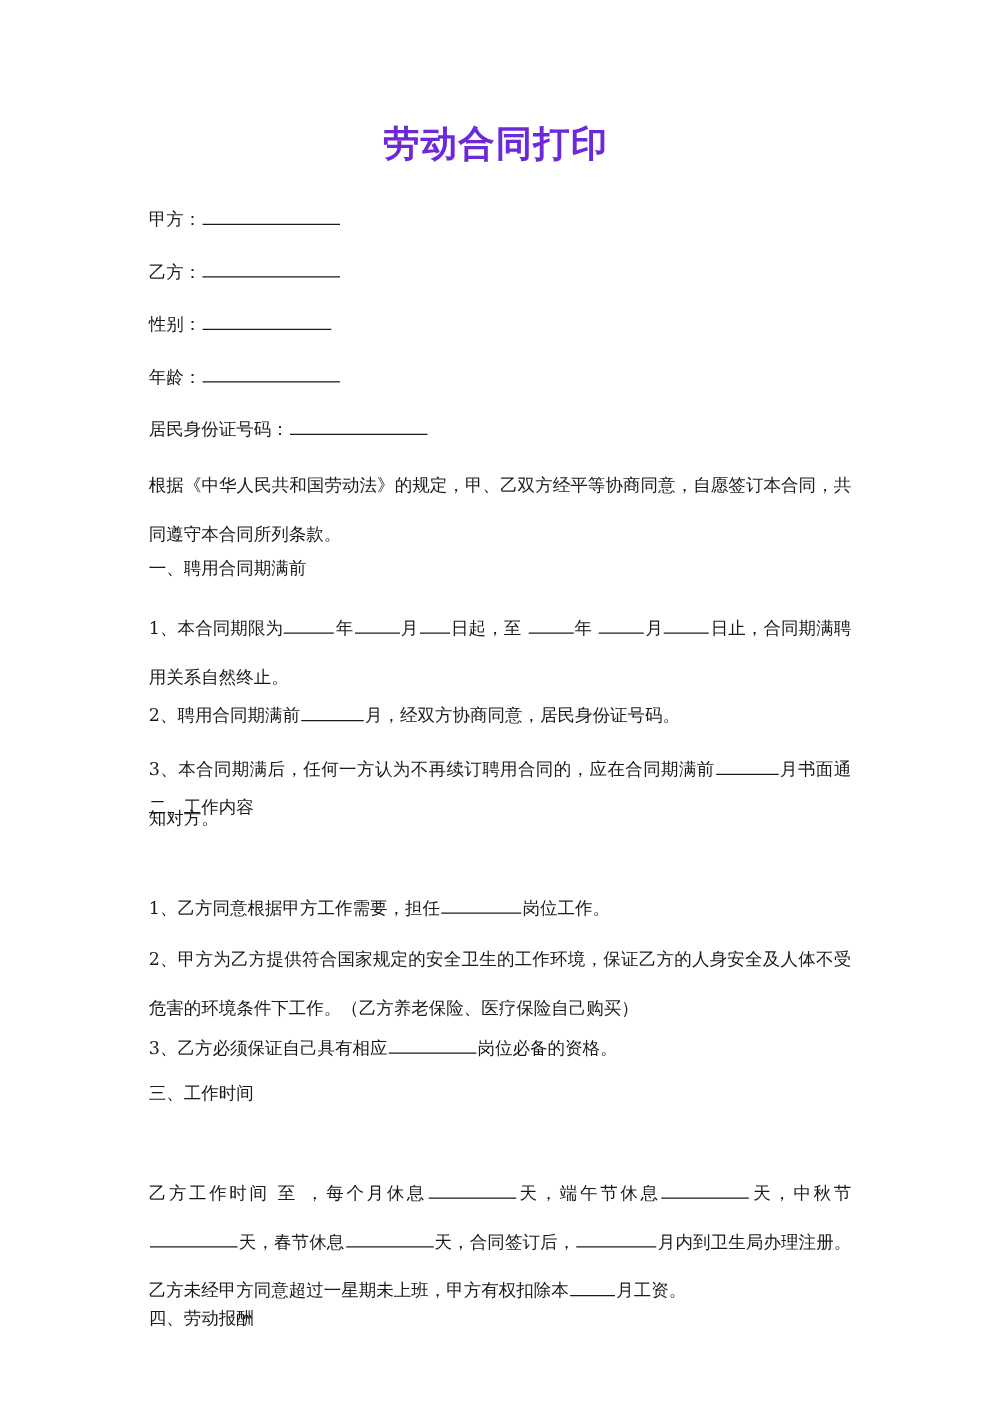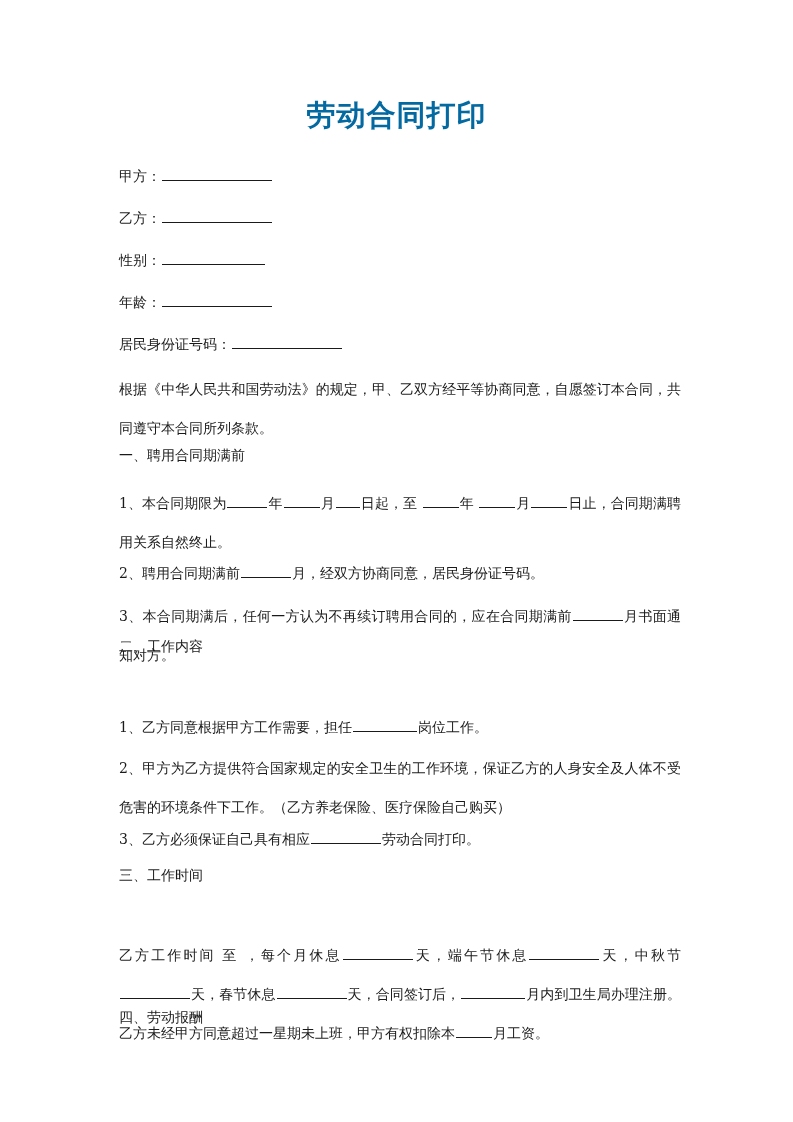--- a/index.html
+++ b/index.html
@@ -4,21 +4,21 @@
 <style>
   html, body { margin: 0; padding: 0; background: #ffffff; }
   body {
     width: 793px; height: 1122px; position: relative; overflow: hidden;
     font-family: "DejaVu Serif", "Liberation Serif", serif;
     color: #1a1a1a;
   }
   .title {
     position: absolute; left: 0; width: 793px; top: 96px;
     text-align: center; font-size: 29px; font-weight: bold; letter-spacing: 1px;
-    color: #0369a1;
+    color: #6d28d9;
   }
   .line {
     position: absolute; left: 119px; width: 560px;
     font-size: 14px; line-height: 28px; white-space: nowrap;
   }
   .para {
     position: absolute; left: 119px; width: 562px;
     font-size: 14px; line-height: 39px; text-align: justify;
   }
   .blank {
@@ -62,21 +62,21 @@
 <div class="para" style="top:597px">
   <span>3、本合同期满后，任何一方认为不再续订聘用合同的，应在合同期满前</span><span class="blank w7"></span><span>月书面通知对方。</span>
 </div>
 
 <div class="line" style="top:632px">二、工作内容</div>
 <div class="para" style="top:708px">
   <span>1、乙方同意根据甲方工作需要，担任</span><span class="blank w8"></span><span>岗位工作。</span>
 </div>
 <div class="para" style="top:749px">2、甲方为乙方提供符合国家规定的安全卫生的工作环境，保证乙方的人身安全及人体不受危害的环境条件下工作。（乙方养老保险、医疗保险自己购买）</div>
 <div class="para" style="top:820px">
-  <span>3、乙方必须保证自己具有相应</span><span class="blank w9"></span><span>劳动合同打印。</span>
+  <span>3、乙方必须保证自己具有相应</span><span class="blank w9"></span><span>岗位必备的资格。</span>
 </div>
 
 <div class="line" style="top:861px">三、工作时间</div>
 <div class="para" style="top:936px">
   <span>乙方工作时间 至 ，每个月休息</span><span class="blank w9"></span><span>天，端午节休息</span><span class="blank w9"></span><span>天，中秋节</span><span class="blank w9"></span><span>天，春节休息</span><span class="blank w9"></span><span>天，合同签订后，</span><span class="blank w8"></span><span>月内到卫生局办理注册。乙方未经甲方同意超过一星期未上班，甲方有权扣除本</span><span class="blank w5"></span><span>月工资。</span>
 </div>
 
-<div class="line" style="top:1003px">四、劳动报酬</div>
+<div class="line" style="top:1041px">四、劳动报酬</div>
 
 </body></html>

